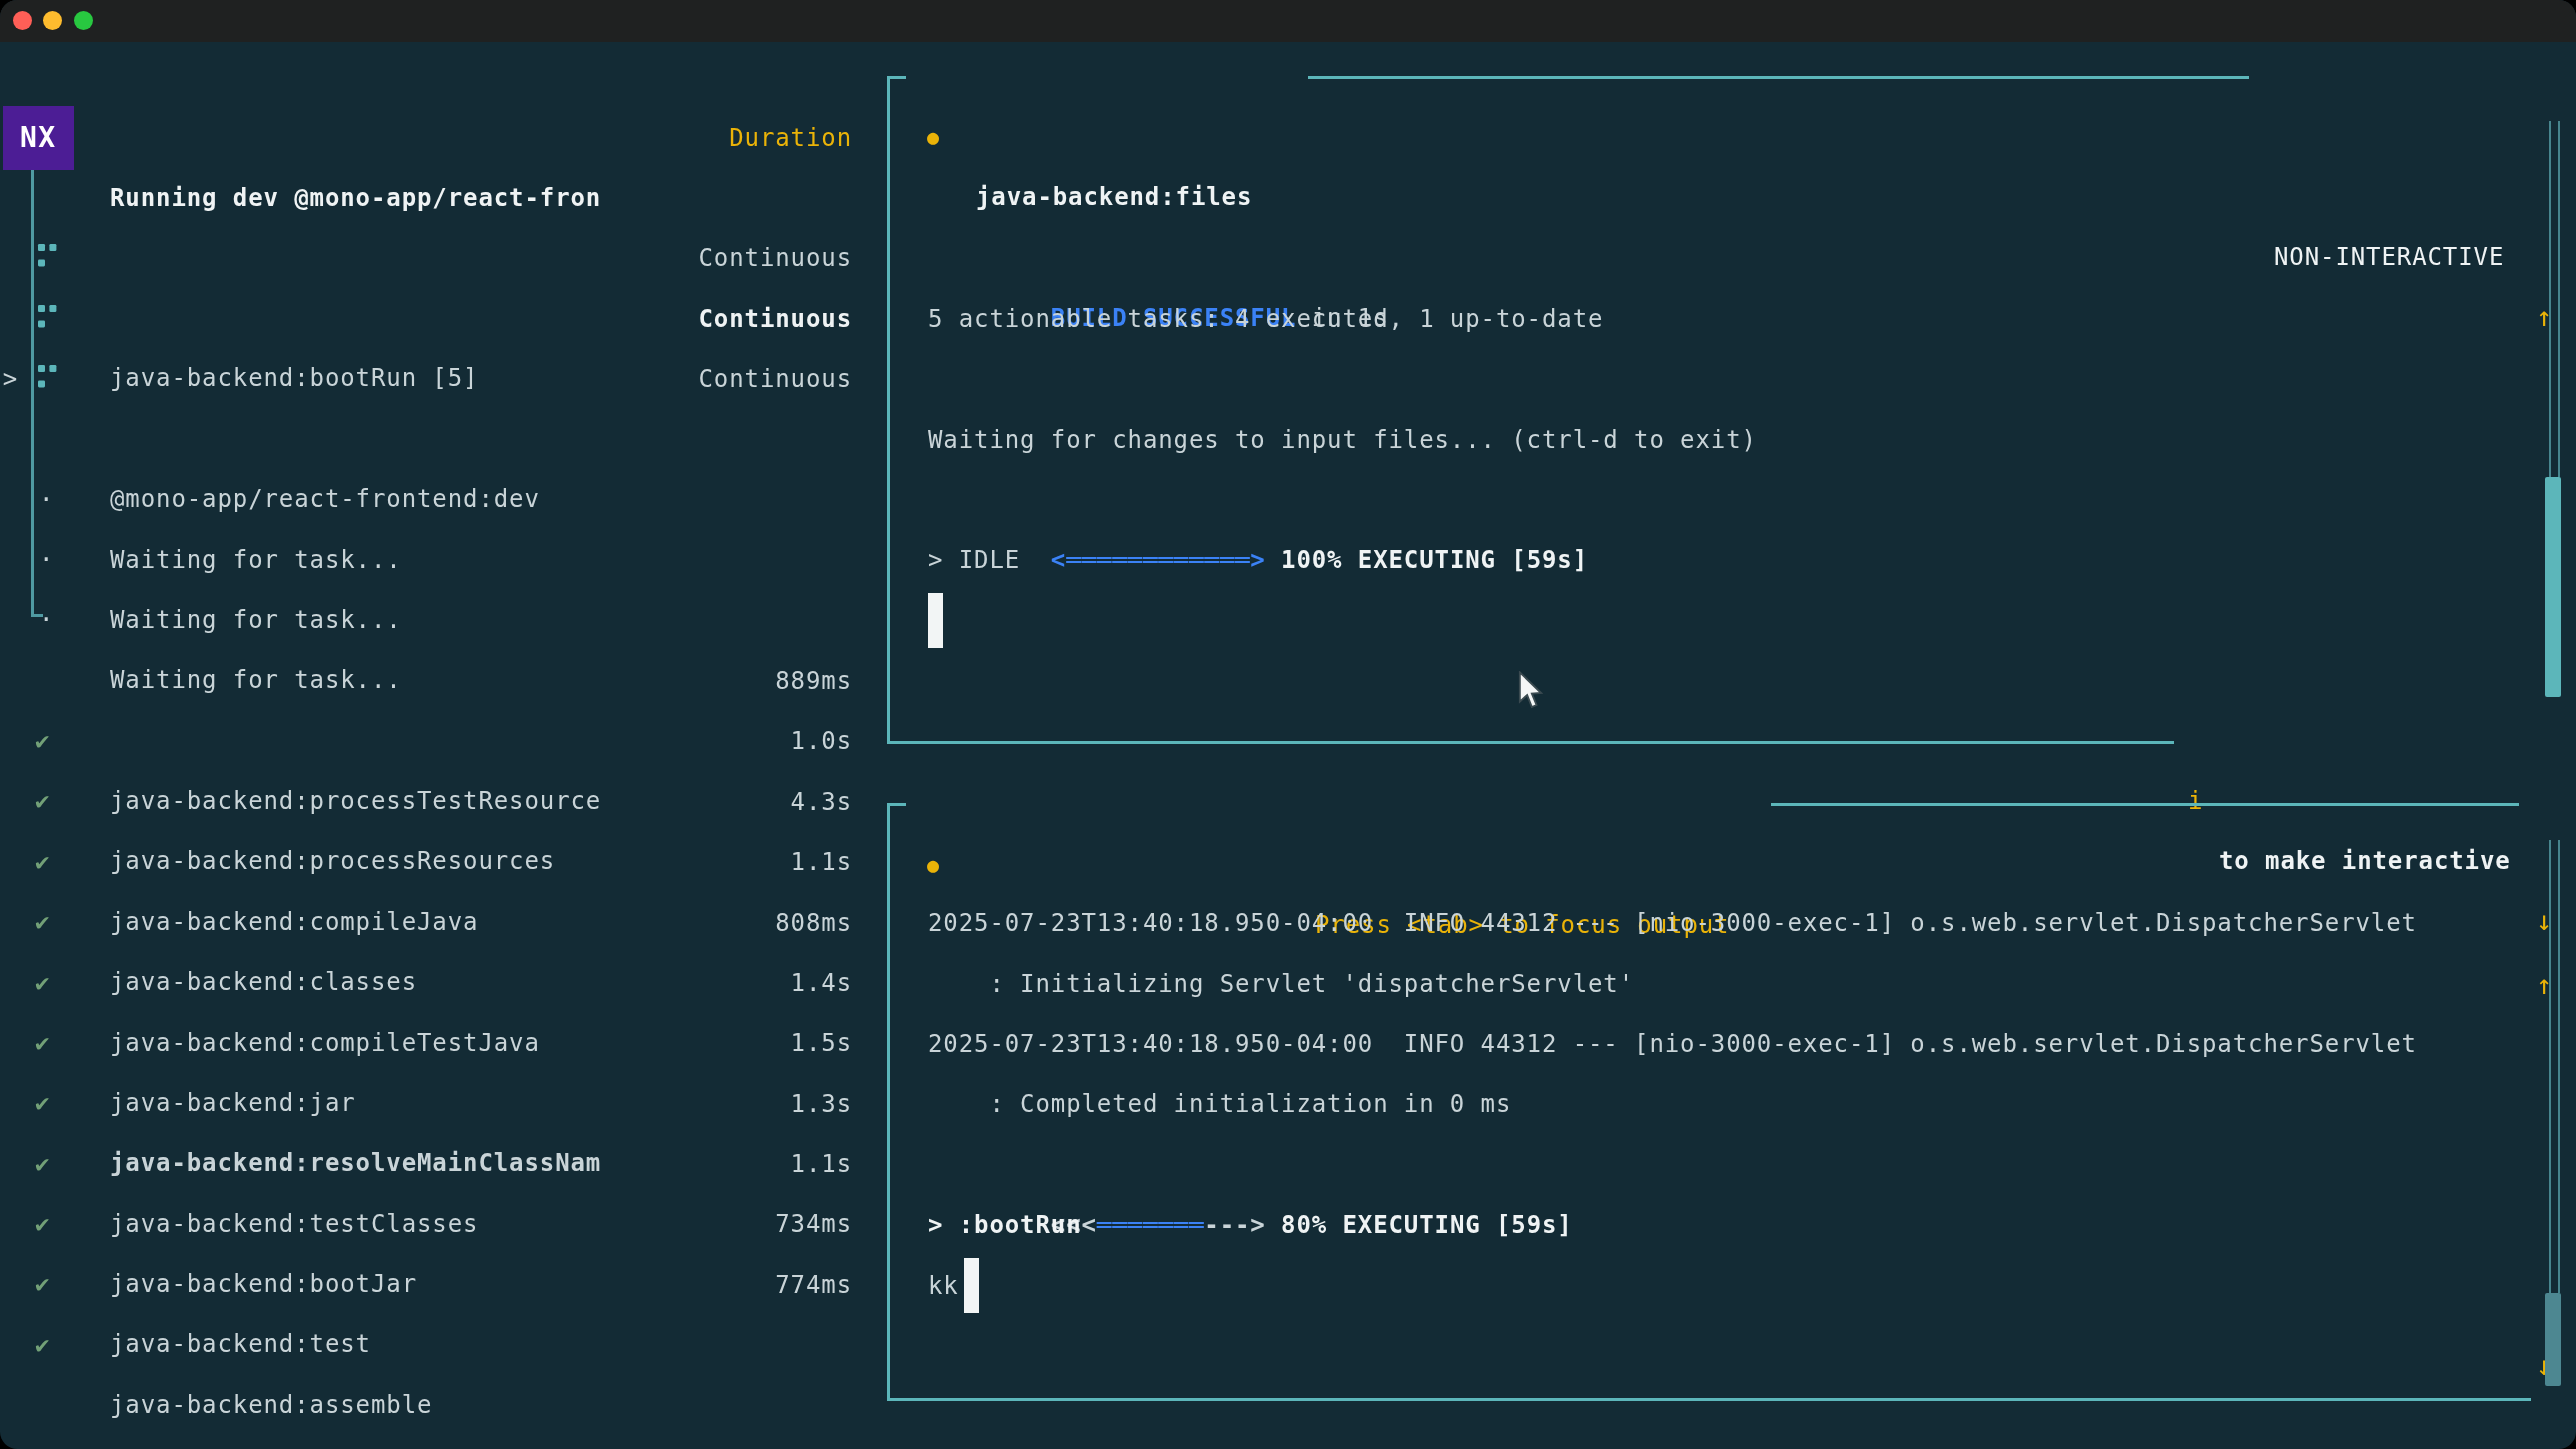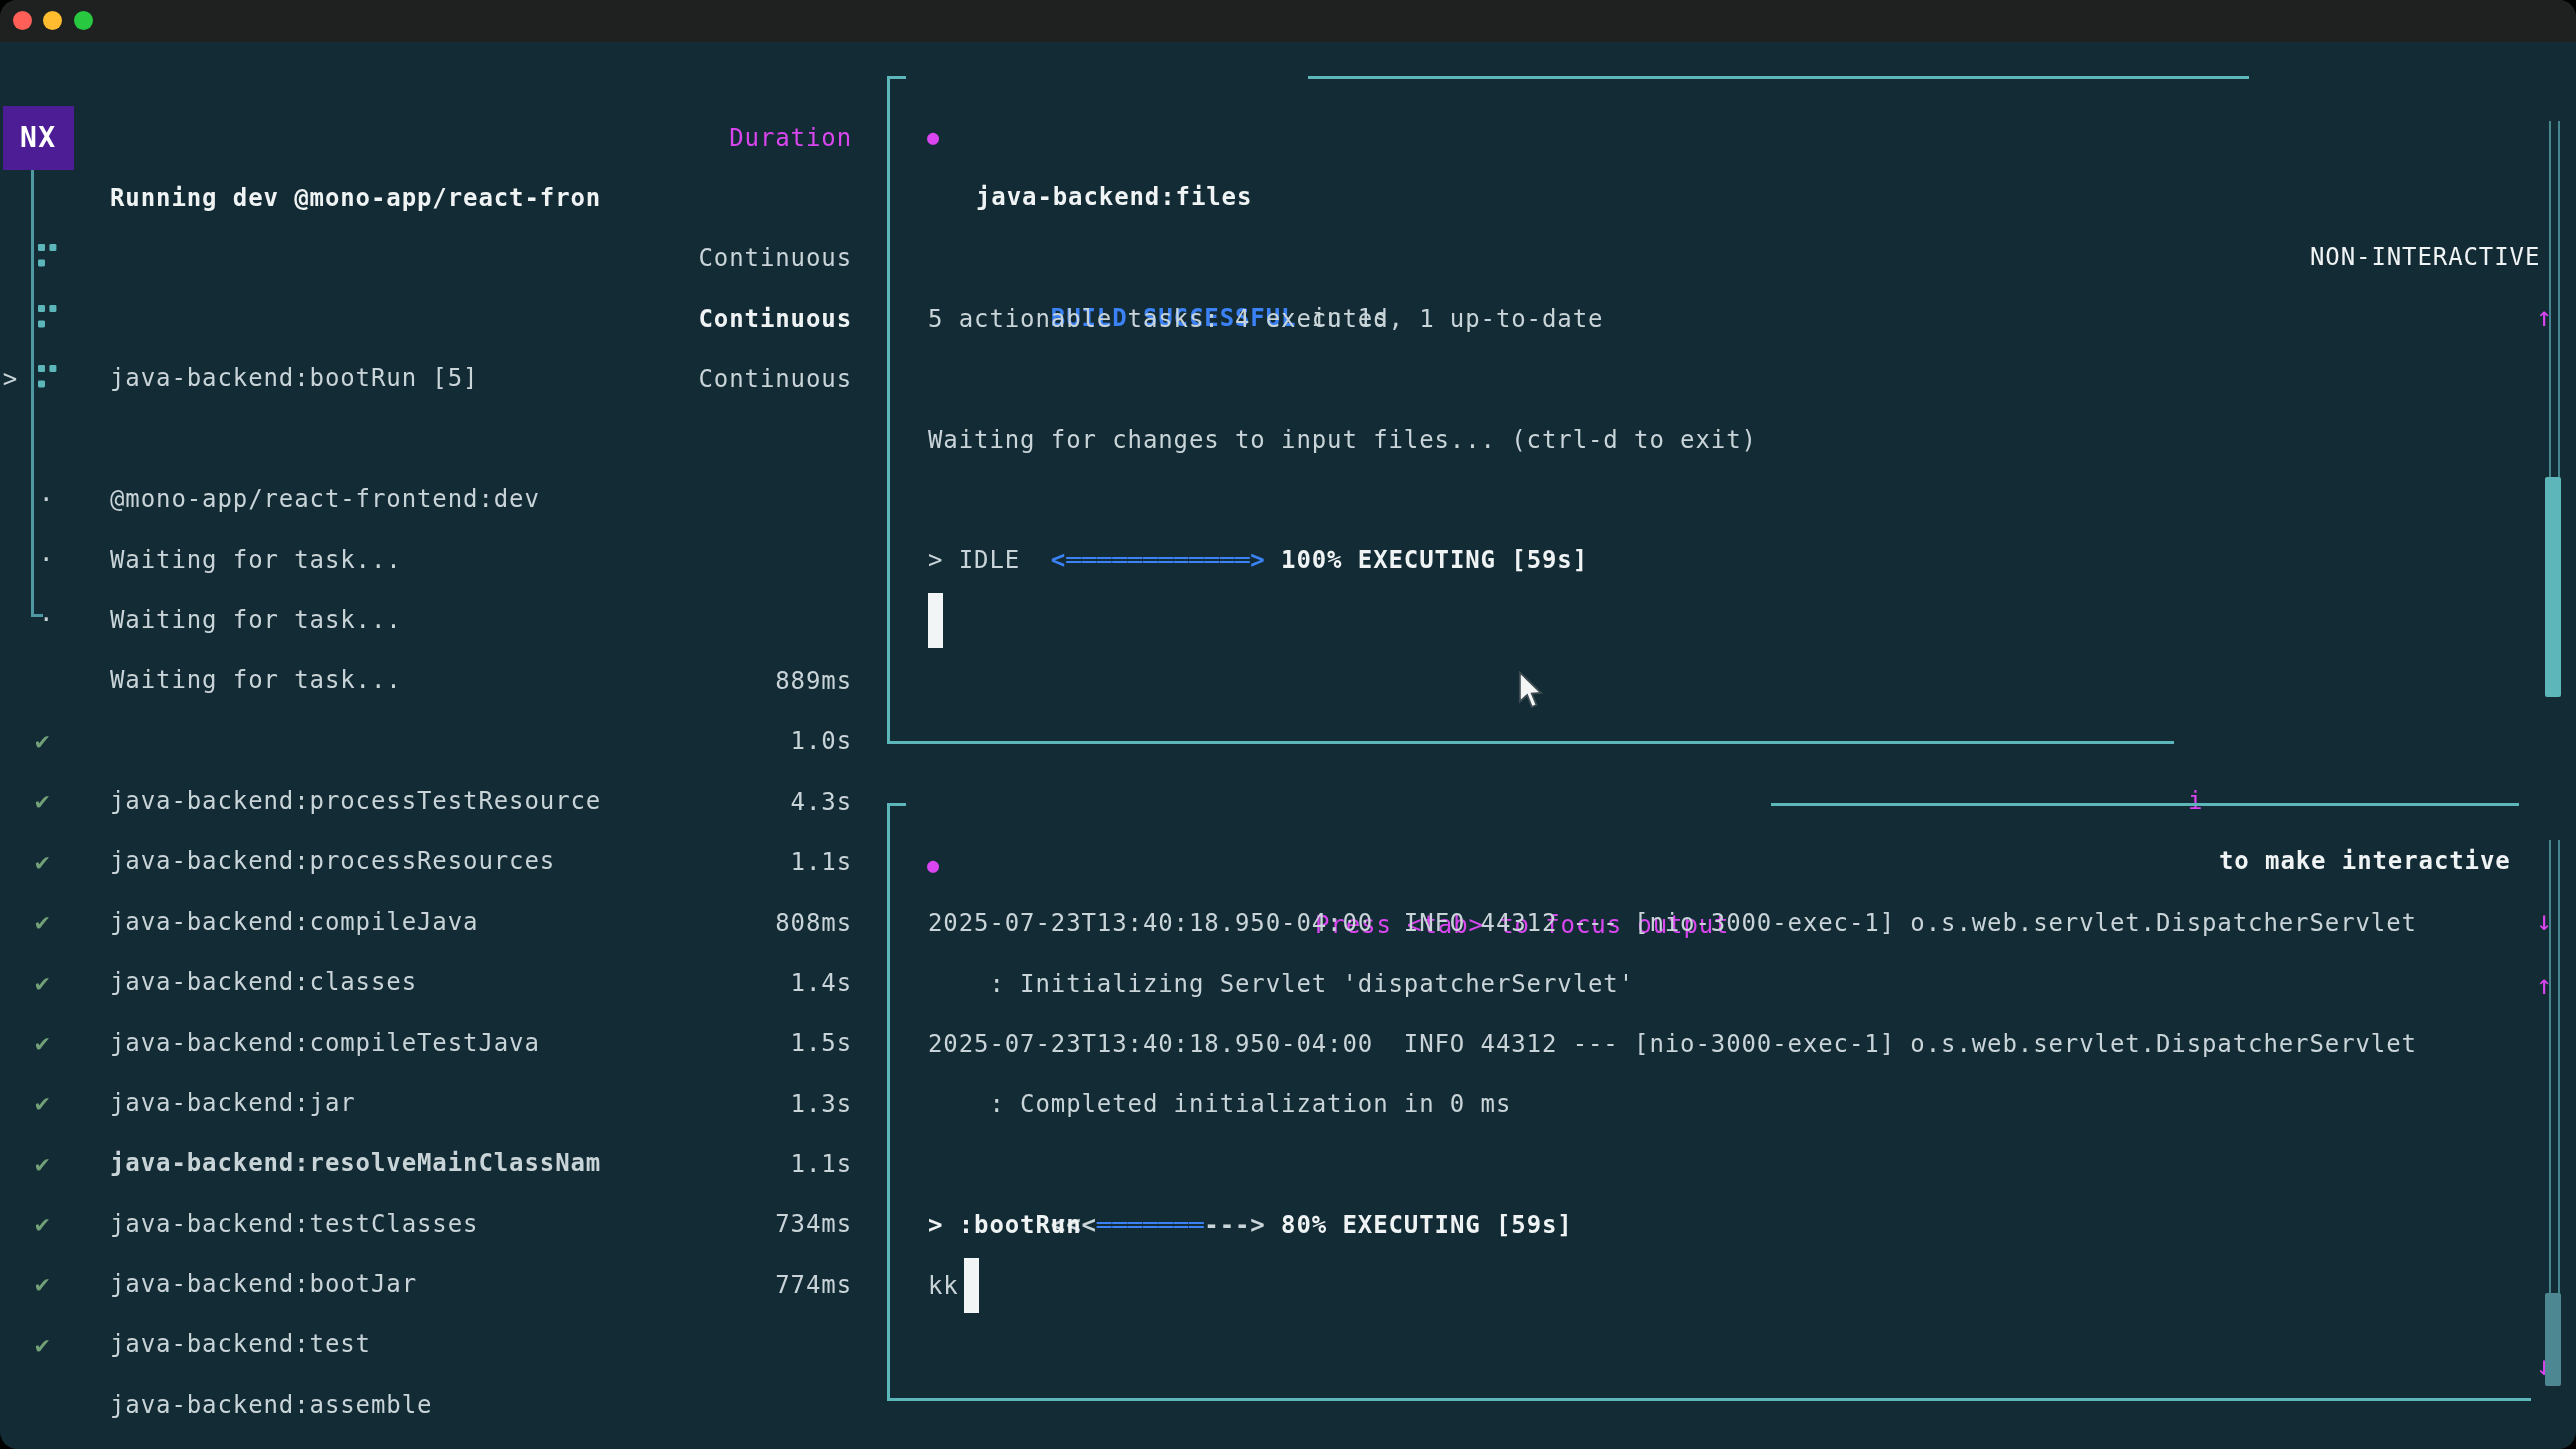--- a/index.html
+++ b/index.html
@@ -8,21 +8,21 @@
        font-size:24px;letter-spacing:0.9px;color:#c9d4d8;}
   .window{position:absolute;inset:0;border-radius:17.4px;overflow:hidden;background:#132b35;}
   .titlebar{position:absolute;left:0;top:0;width:100%;height:42px;background:#1f2121;}
   .light{position:absolute;top:11.4px;width:19px;height:19px;border-radius:50%;}
   .screen{position:absolute;left:0;top:42px;width:2576px;height:1407px;}
   .abs{position:absolute;}
   .row{position:absolute;height:60px;line-height:60px;white-space:pre;}
   .t-gray{color:#c9d4d8;}
   .t-white{color:#eff3f4;font-weight:bold;}
   .t-plain-white{color:#eff3f4;}
-  .t-teal{color:#d946ef;}
+  .t-teal{color:#eab308;}
   .t-green{color:#3b82f6;font-weight:bold;}
   .t-check{color:#72a077;}
   .bold{font-weight:bold;}
   .dur{position:absolute;right:20px;top:0;}
   .hline{position:absolute;height:2.7px;background:#5cb6ba;}
   .vline{position:absolute;width:2.7px;background:#5cb6ba;}
   .tree{background:#4f9aa2;}
   .spin{position:absolute;left:38px;top:16px;width:7.4px;height:7.4px;background:#5cb6ba;
         border-radius:1.3px;box-shadow:11.4px 0 0 #5cb6ba,0 15.4px 0 #5cb6ba;}
   .nx{position:absolute;left:2.7px;top:64px;width:71px;height:64px;background:#4c1d95;
@@ -154,21 +154,21 @@
 
     <section>
       <div class="vline" style="left:887px;top:34px;height:667px;"></div>
       <div class="hline" style="left:887px;top:34px;width:19px;"></div>
       <div class="hline" style="left:1308px;top:34px;width:941px;"></div>
       <div class="hline" style="left:887px;top:699px;width:1287px;"></div>
 
       <div class="row" style="left:887px;top:5.4px;width:1677px;">
         <span class="abs t-teal" style="left:40px;font-size:20px;">●</span>
         <span class="abs t-white" style="left:89px;">java-backend:files</span>
-        <span class="abs t-plain-white" style="left:1423px;text-align:center;">NON-INTERACTIVE</span>
+        <span class="abs t-plain-white" style="left:1387px;text-align:center;">NON-INTERACTIVE</span>
         <span class="abs t-teal arrowglyph" style="left:1649px;">↑</span>
       </div>
 
       <div class="row" style="left:928px;top:186px;">
         <span class="t-green">BUILD SUCCESSFUL</span><span class="t-gray"> in 1s</span>
       </div>
       <div class="row t-gray" style="left:928px;top:247px;">5 actionable tasks: 4 executed, 1 up-to-date</div>
       <div class="row t-gray" style="left:928px;top:368px;">Waiting for changes to input files... (ctrl-d to exit)</div>
       <div class="row" style="left:928px;top:428px;">
         <span class="t-green">&lt;════════════&gt;</span><span> </span><span class="t-white">100% EXECUTING [59s]</span>

